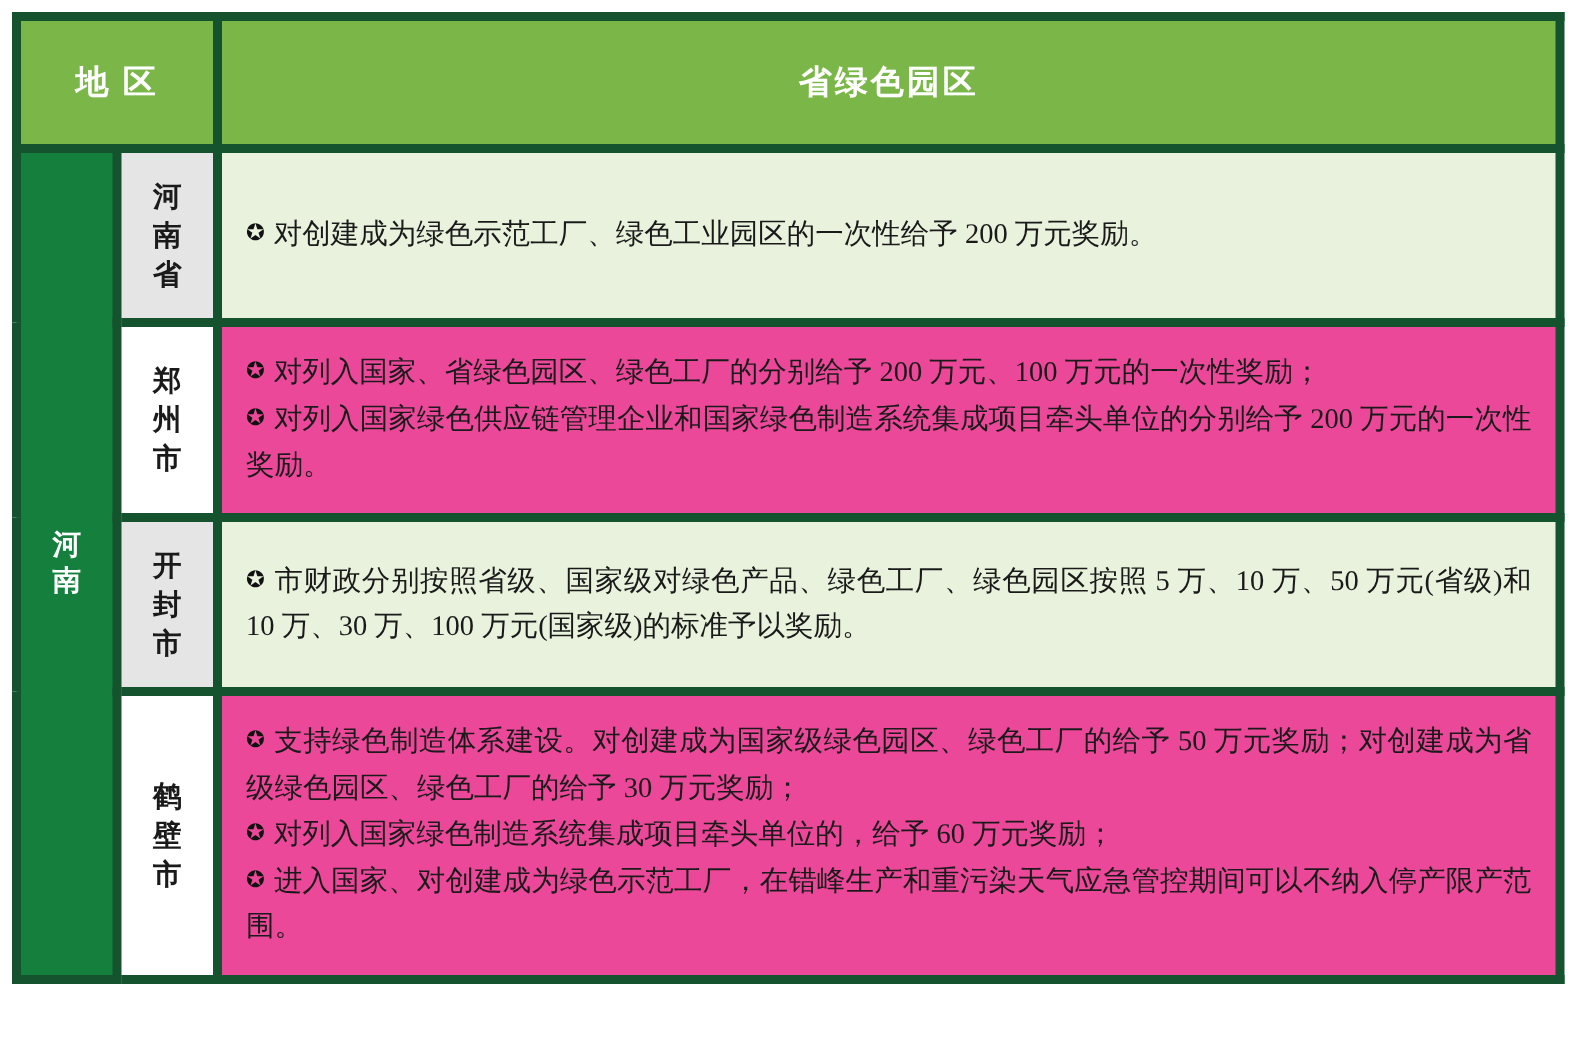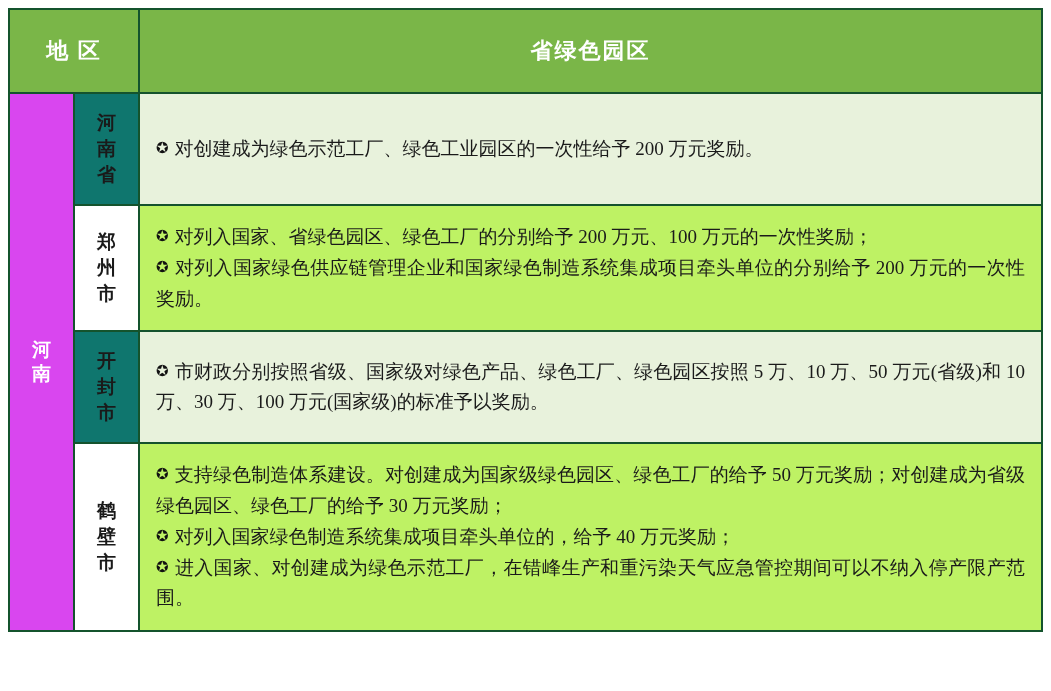--- a/index.html
+++ b/index.html
@@ -19,69 +19,69 @@
     left: 8px;
     top: 8px;
     width: 1035px;
   }
   table.policy-table {
     border-collapse: collapse;
     width: 1035px;
     table-layout: fixed;
   }
   table.policy-table td, table.policy-table th {
-    border: 2px solid #14532d;
+    border: 6px solid #14532d;
     vertical-align: middle;
     padding: 16px;
   }
   
   .hdr {
     background: #7ab648;
     color: #ffffff;
     font-weight: bold;
     font-size: 22px;
     text-align: center;
     height: 50px;
     letter-spacing: 2px;
   }
   .hdr-region { width: 96px; }
   .hdr-policy { }
 
   
   .province {
-    background: #d946ef;
+    background: #15803d;
     color: #ffffff;
     font-weight: bold;
     font-size: 19px;
     text-align: center;
     width: 96px;
   }
   .province span { display: block; line-height: 1.25; }
 
   
   .city {
     width: 92px;
     text-align: center;
     font-weight: bold;
     font-size: 19px;
     color: #1a1a1a;
   }
-  .city-light { background: #0f766e; }
+  .city-light { background: #e5e5e5; }
   .city-white { background: #ffffff; }
 
   
   .policy {
     font-size: 19px;
     line-height: 1.62;
     padding: 10px 14px 10px 12px;
     text-align: justify;
     vertical-align: middle;
   }
   .policy-light { background: #e8f2dc; margin-left: 30px; }
-  .policy-white { background: #bef264; }
+  .policy-white { background: #ec4899; }
 
   .bullet-line {
     display: block;
     text-indent: 0;
     margin: 0;
     padding: 0;
   }
   .bullet {
     color: #111;
     font-size: 15px;
@@ -125,20 +125,20 @@
         <td class="city city-light">开封市</td>
         <td class="policy policy-light">
           <span class="bullet-line"><span class="bullet">✪</span><span>市财政分别按照省级、国家级对绿色产品、绿色工厂、绿色园区按照 5 万、10 万、50 万元(省级)和 10 万、30 万、100 万元(国家级)的标准予以奖励。</span></span>
         </td>
       </tr>
 
       <tr>
         <td class="city city-white">鹤壁市</td>
         <td class="policy policy-white">
           <span class="bullet-line"><span class="bullet">✪</span><span>支持绿色制造体系建设。对创建成为国家级绿色园区、绿色工厂的给予 50 万元奖励；对创建成为省级绿色园区、绿色工厂的给予 30 万元奖励；</span></span>
-          <span class="bullet-line"><span class="bullet">✪</span><span>对列入国家绿色制造系统集成项目牵头单位的，给予 40 万元奖励；</span></span>
+          <span class="bullet-line"><span class="bullet">✪</span><span>对列入国家绿色制造系统集成项目牵头单位的，给予 60 万元奖励；</span></span>
           <span class="bullet-line"><span class="bullet">✪</span><span>进入国家、对创建成为绿色示范工厂，在错峰生产和重污染天气应急管控期间可以不纳入停产限产范围。</span></span>
         </td>
       </tr>
 
     </tbody>
   </table>
 </div>
 
 </body></html>

